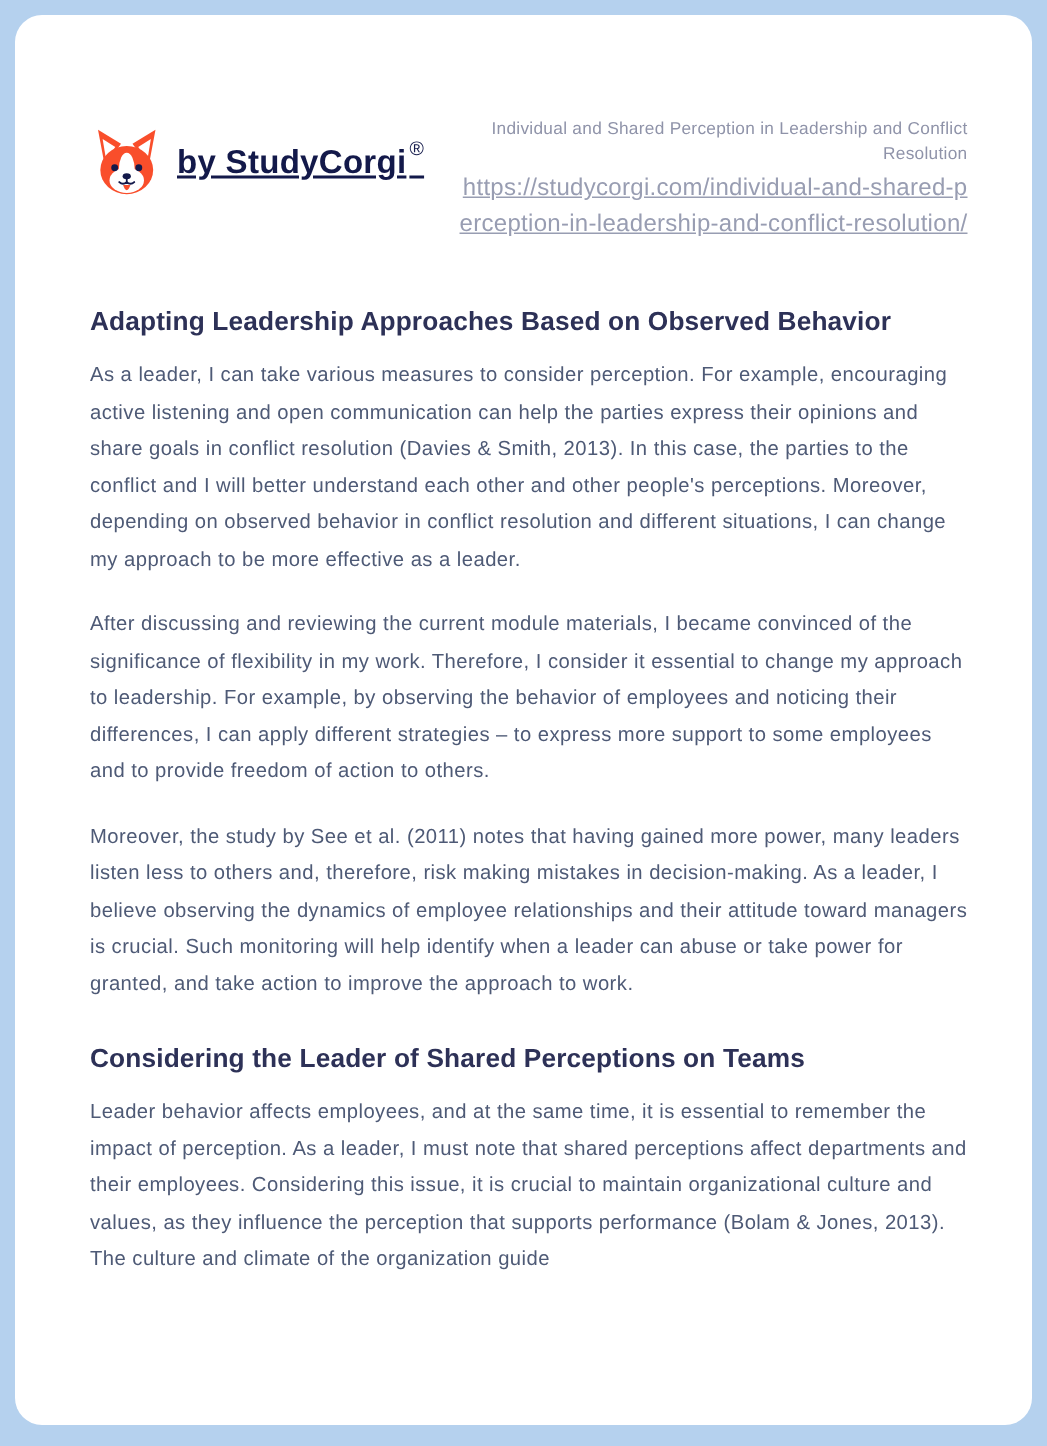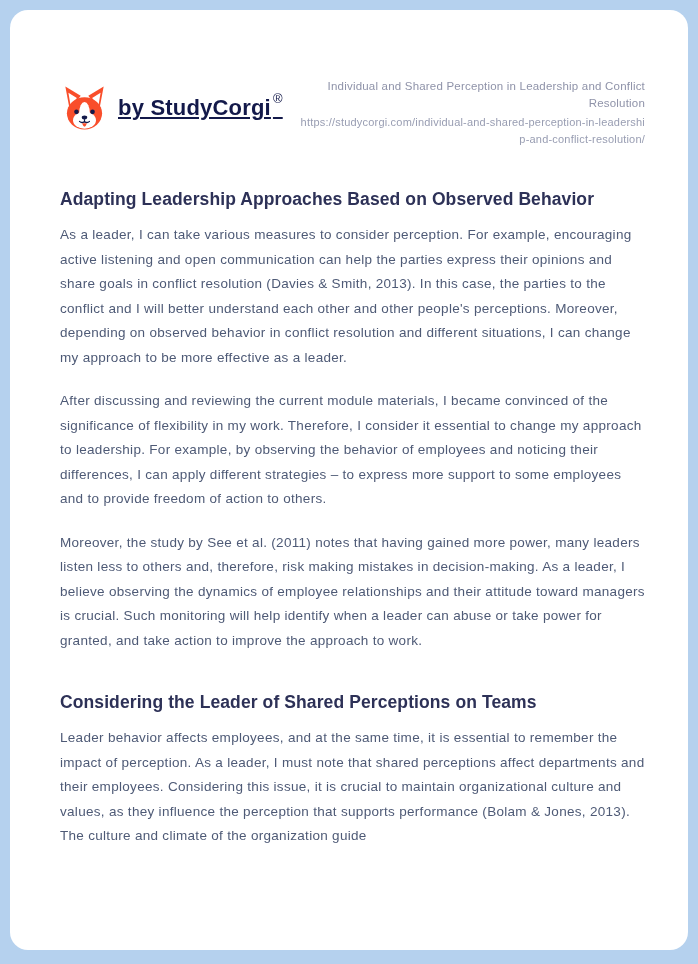--- a/index.html
+++ b/index.html
@@ -55,41 +55,42 @@
   }
   .doc-title {
     font-size:11.5px;
     font-weight:normal;
     color:#8f93a9;
     line-height:1.45;
     letter-spacing:0.2px;
     margin-bottom:3px;
   }
   .doc-url {
-    font-size:11px;
+    font-size:16px;
     font-weight:normal;
     color:#989db2;
     line-height:1.5;
     letter-spacing:0.2px;
     word-break:break-all;
+    text-decoration:underline;
   }
   .article { margin-top:42px; }
   .article p {
     font-size:13.5px;
     line-height:24.5px;
     color:#4e5a76;
     letter-spacing:0.3px;
     margin-bottom:19px;
   }
   .article h2 {
     font-size:17.5px;
     font-weight:bold;
     color:#2d3157;
     letter-spacing:0.1px;
-    margin-top:39px;
+    margin-top:27px;
     margin-bottom:13px;
   }
 </style>
 </head>
 <body>
 
 <div class="card">
 
   <div class="header">
 

